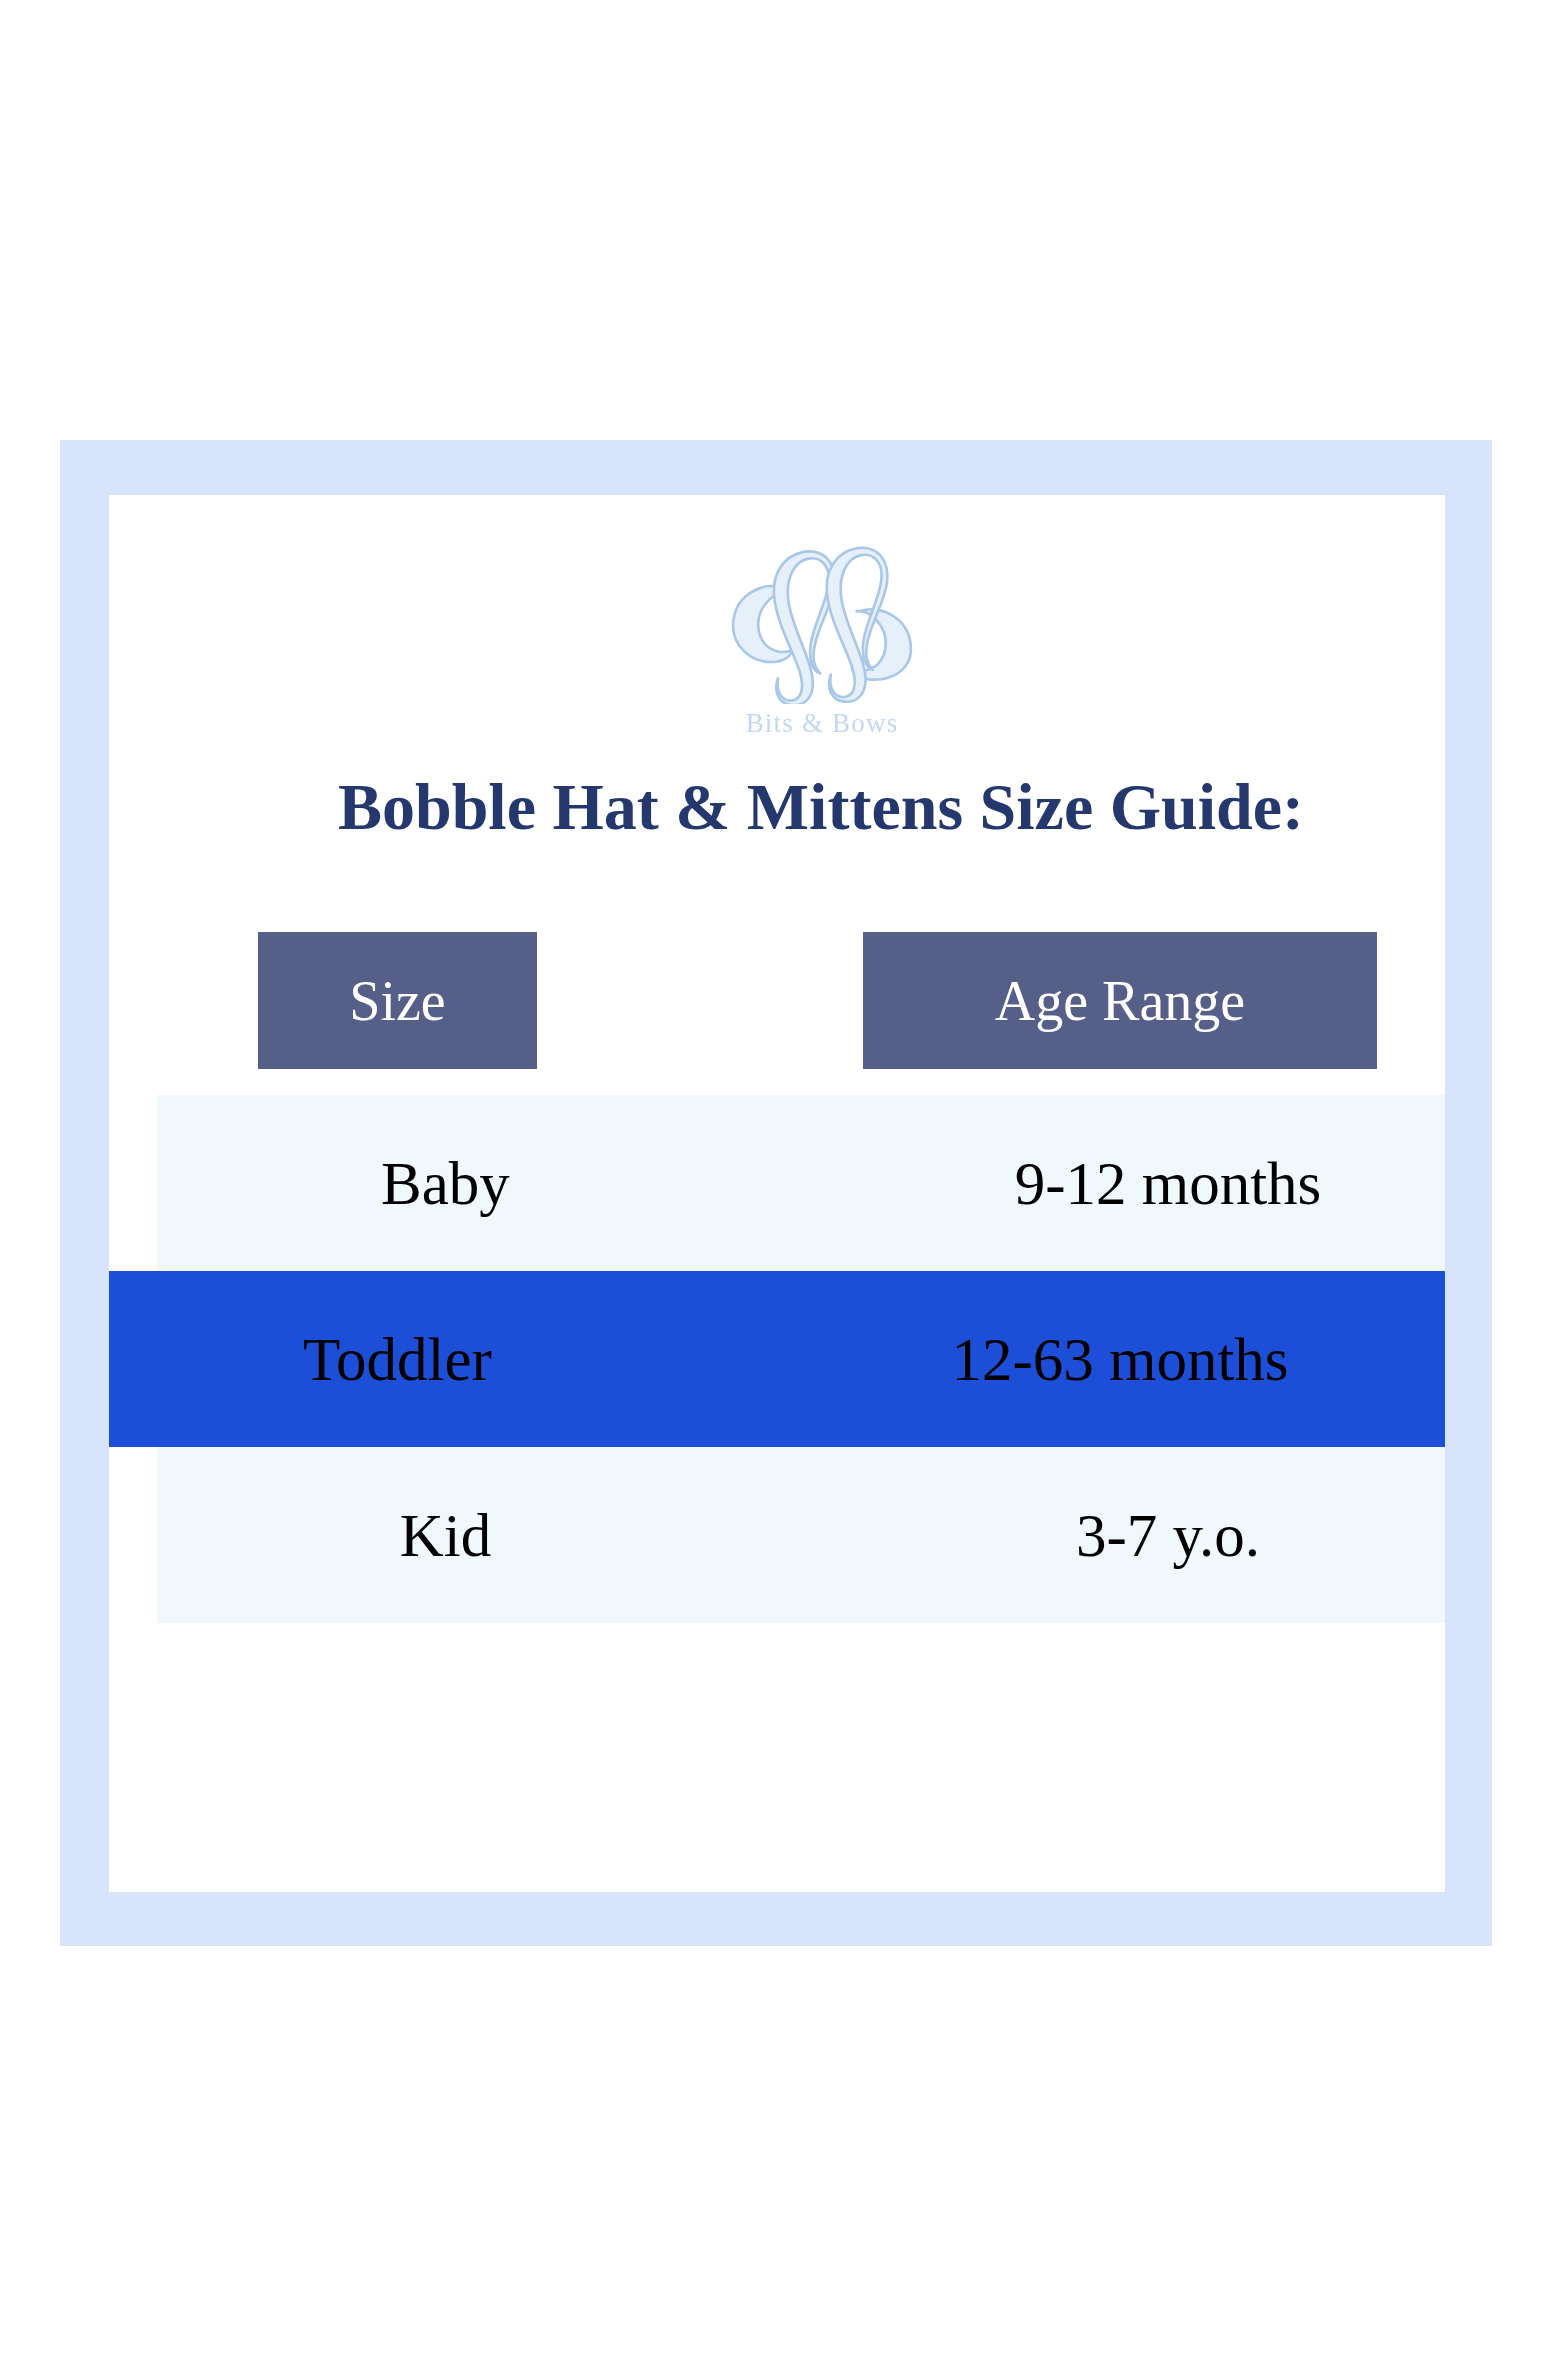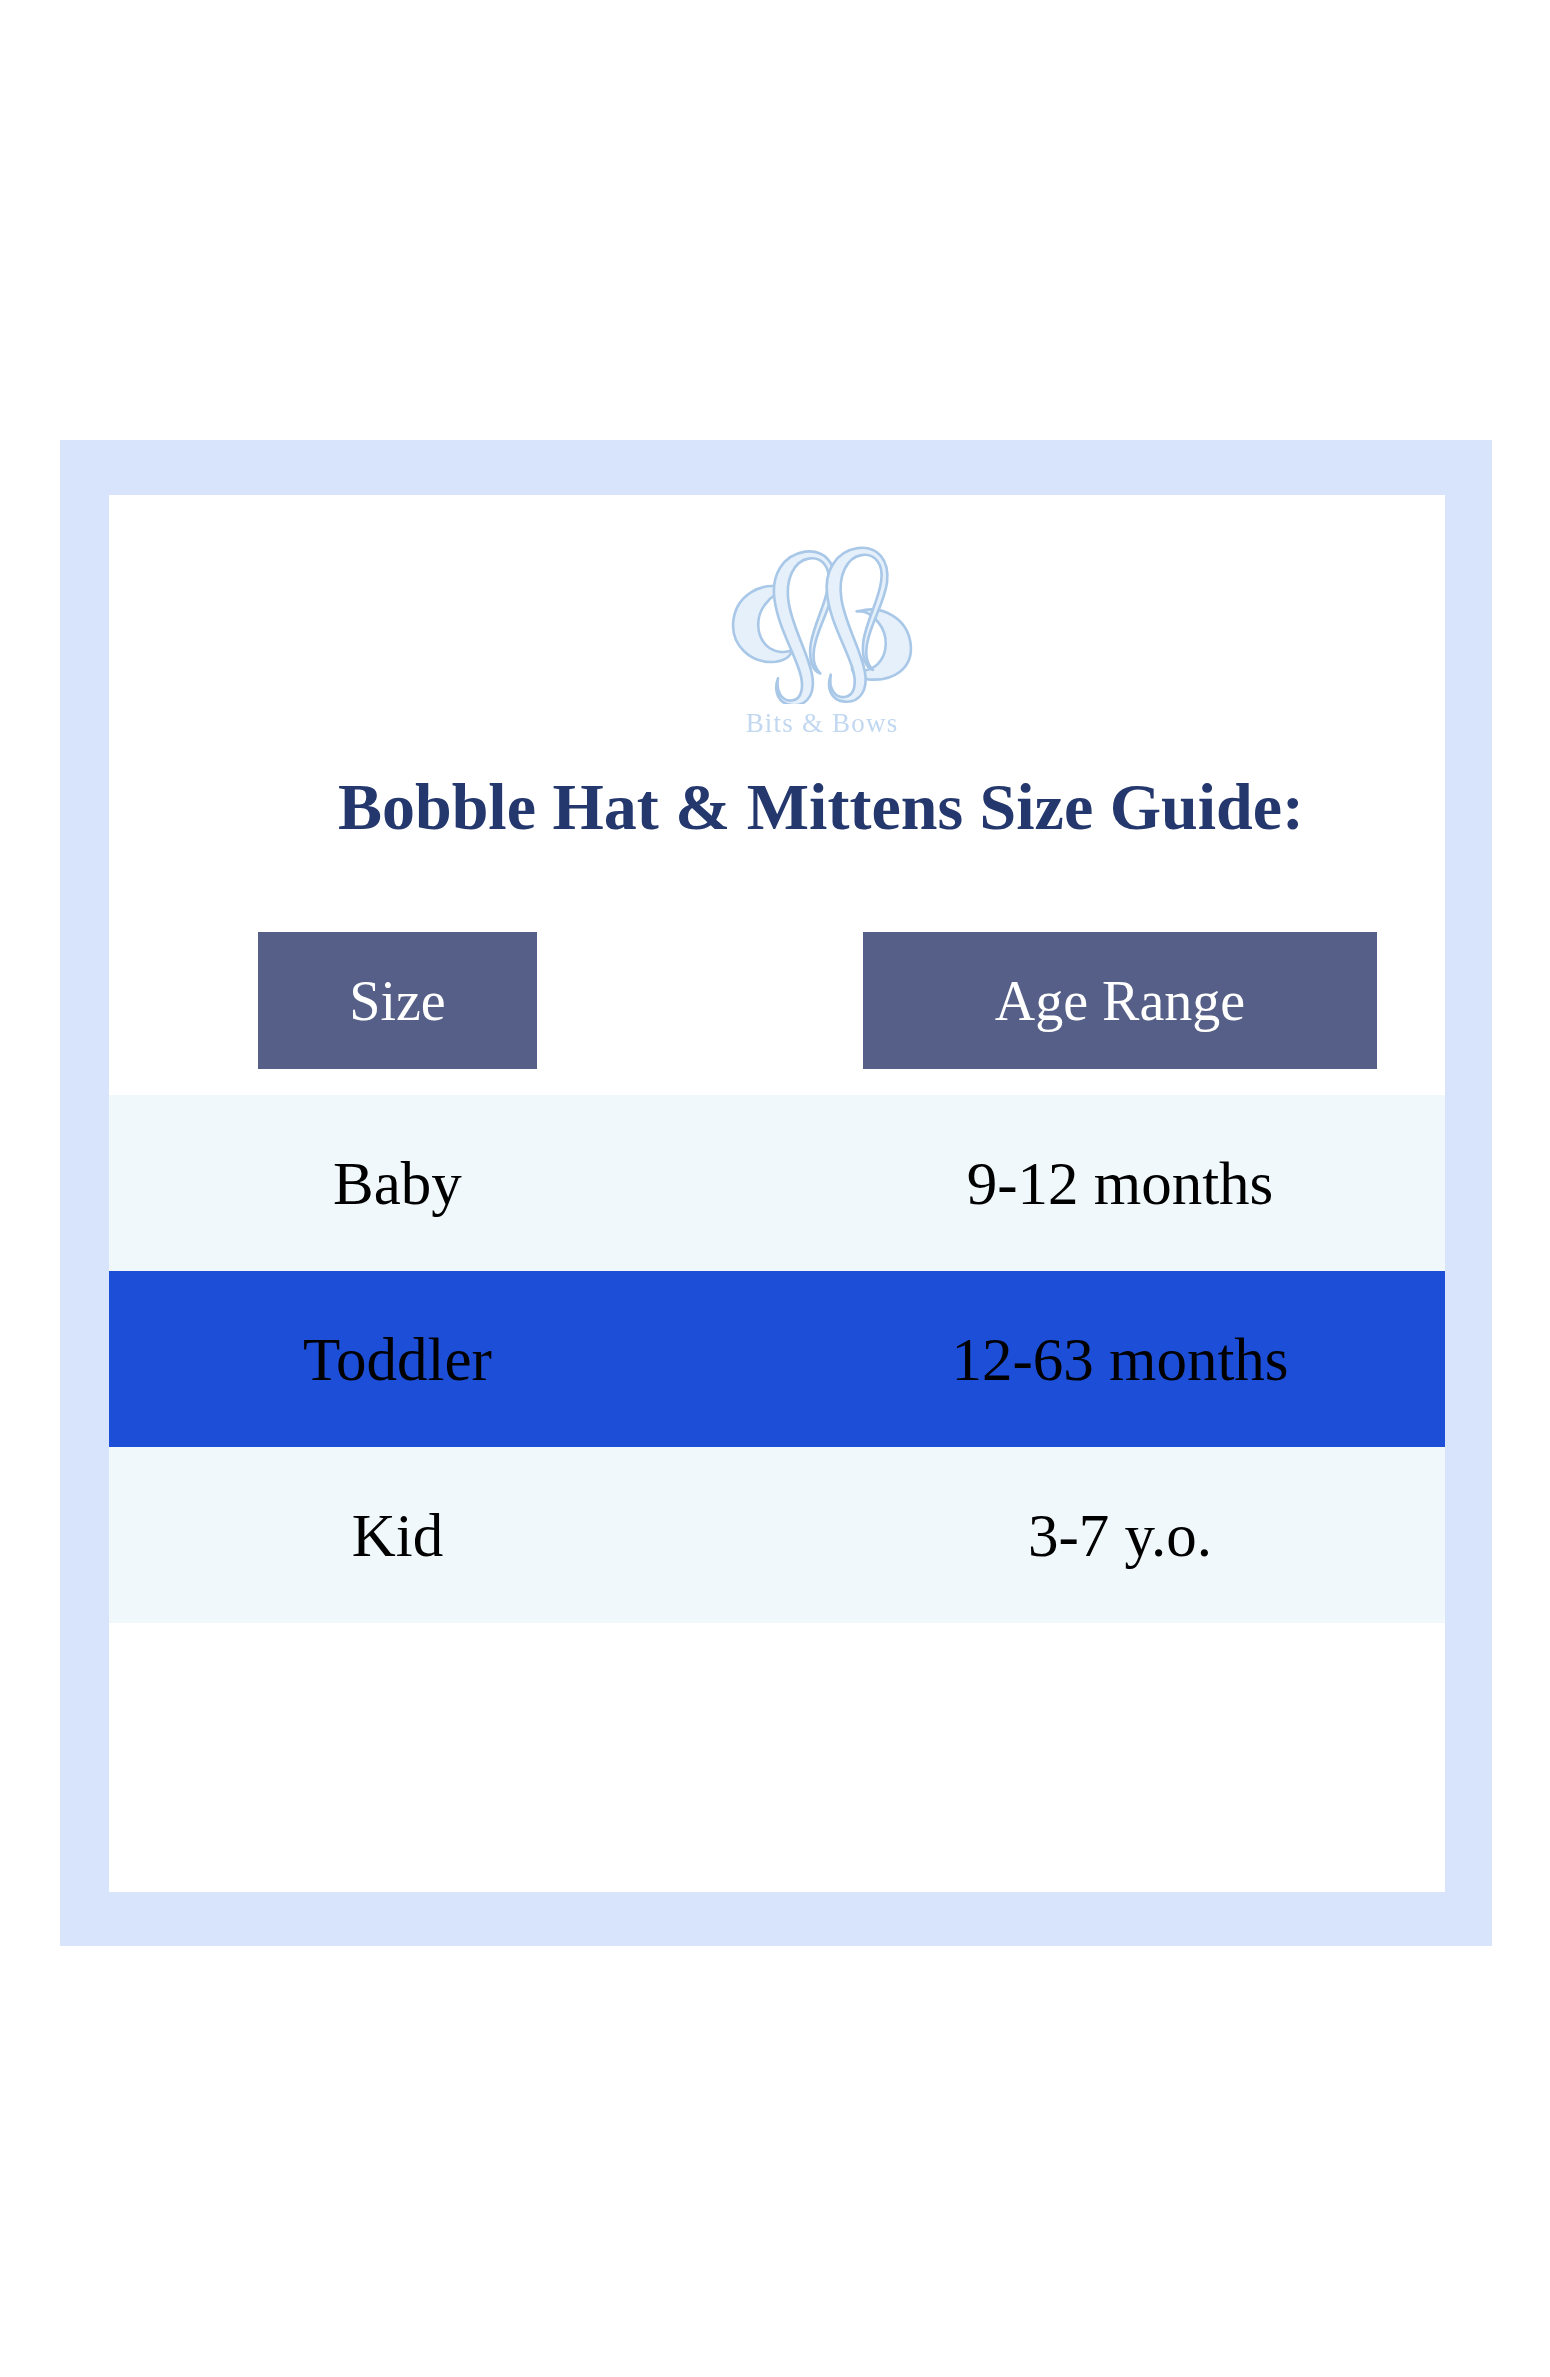--- a/index.html
+++ b/index.html
@@ -116,21 +116,21 @@
     width: 514px;
   }
 
   .table-body-row {
     position: relative;
     height: 176px;
     width: 1336px;
     display: flex;
     align-items: center;
   }
-  .table-body-row.tinted  { background: #f0f8fb; }
+  .table-body-row.tinted  { background: #f0f8fb; margin-left: 48px; }
   .table-body-row.plain   { background: #1d4ed8; }
   .table-body-row.spacer  { background: #ffffff; height: 176px; }
 
   .cell {
     font-family: "Liberation Serif", "DejaVu Serif", serif;
     font-size: 61px;
     line-height: 1;
     color: #000000;
     text-align: center;
     white-space: nowrap;

